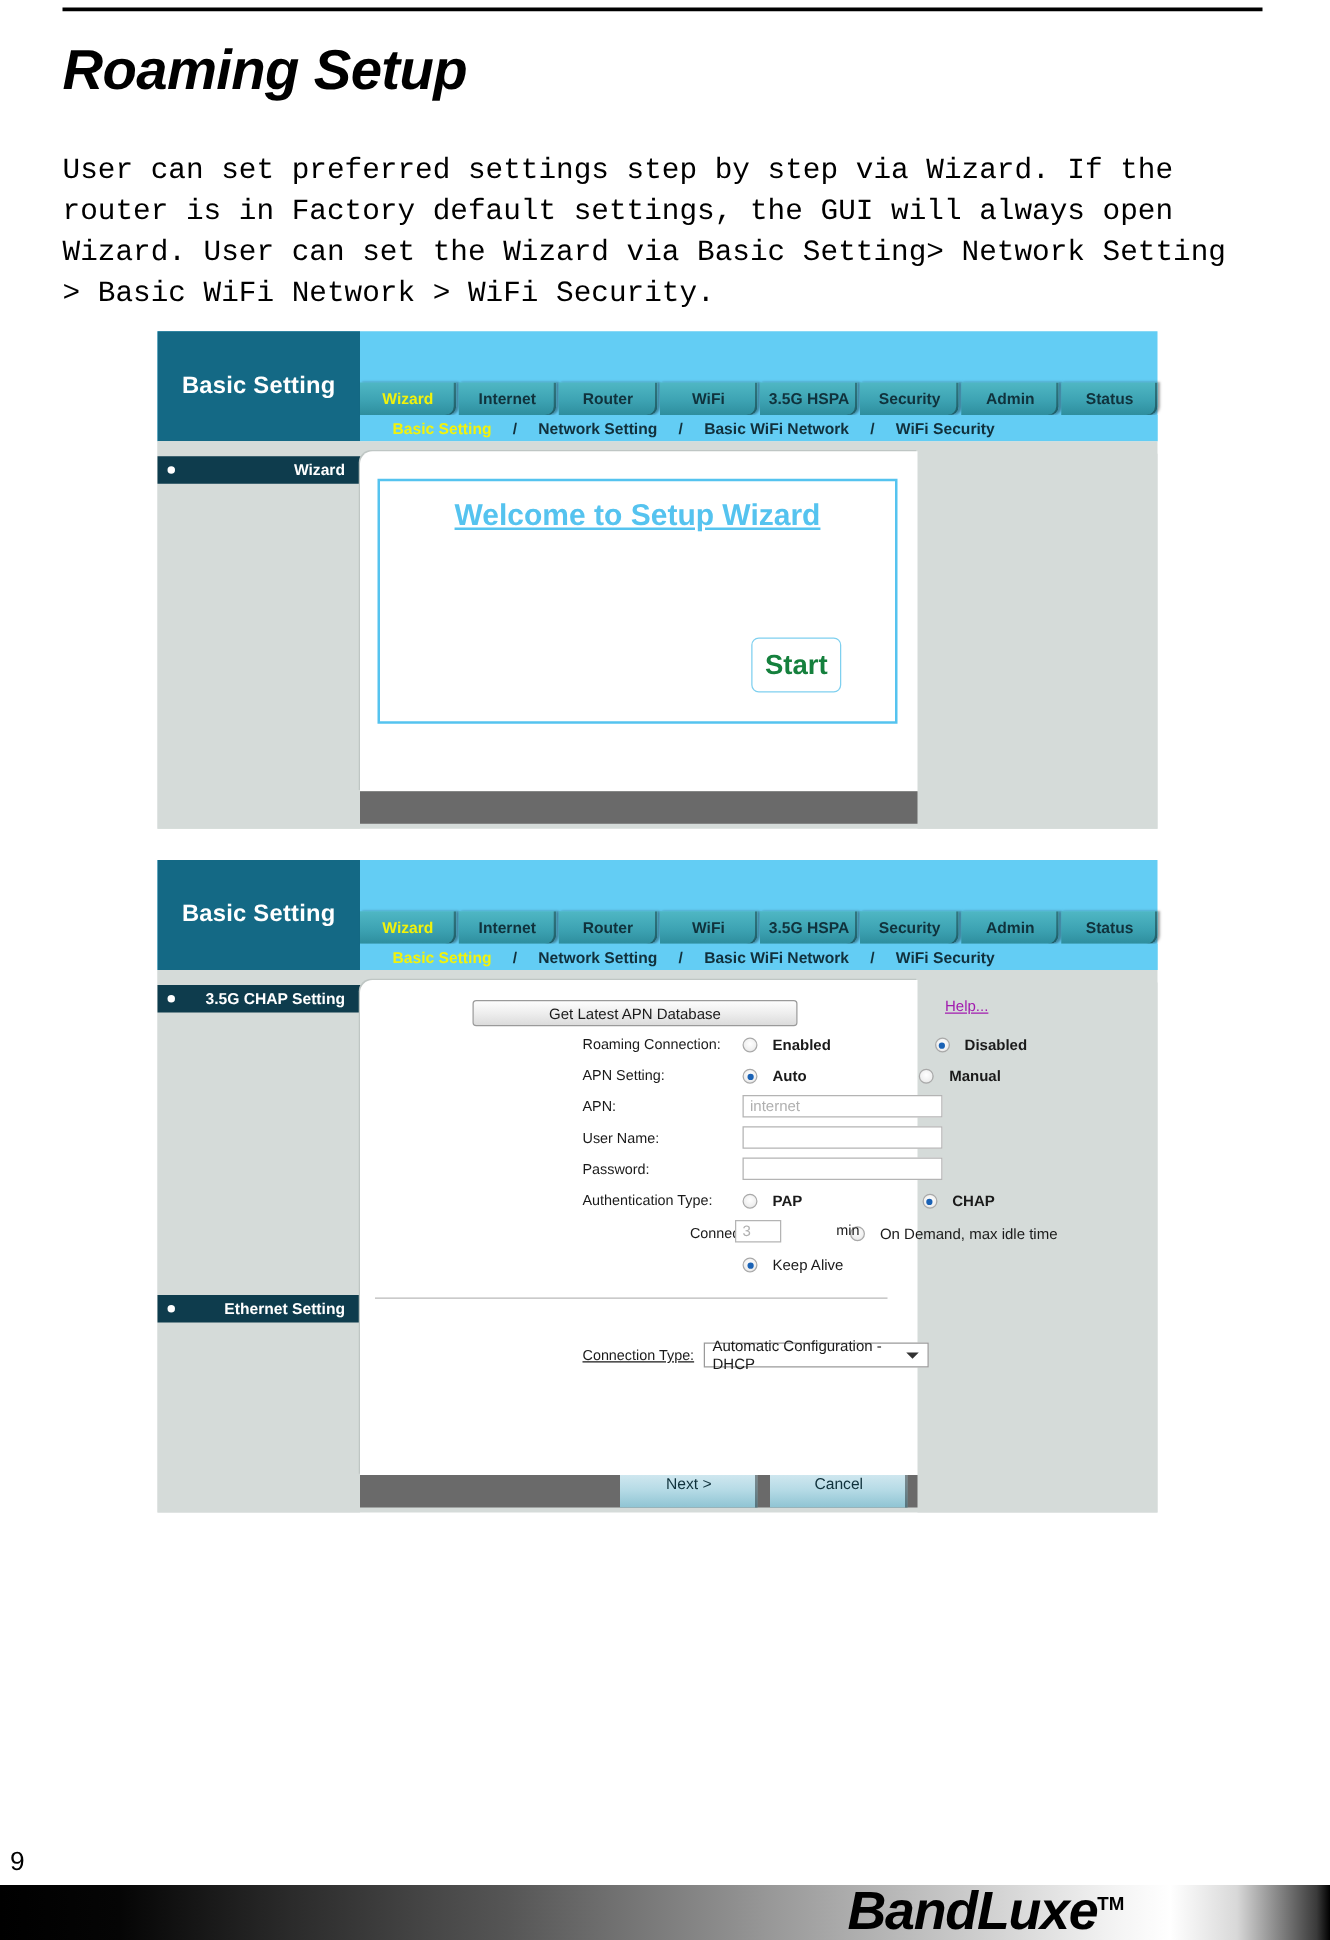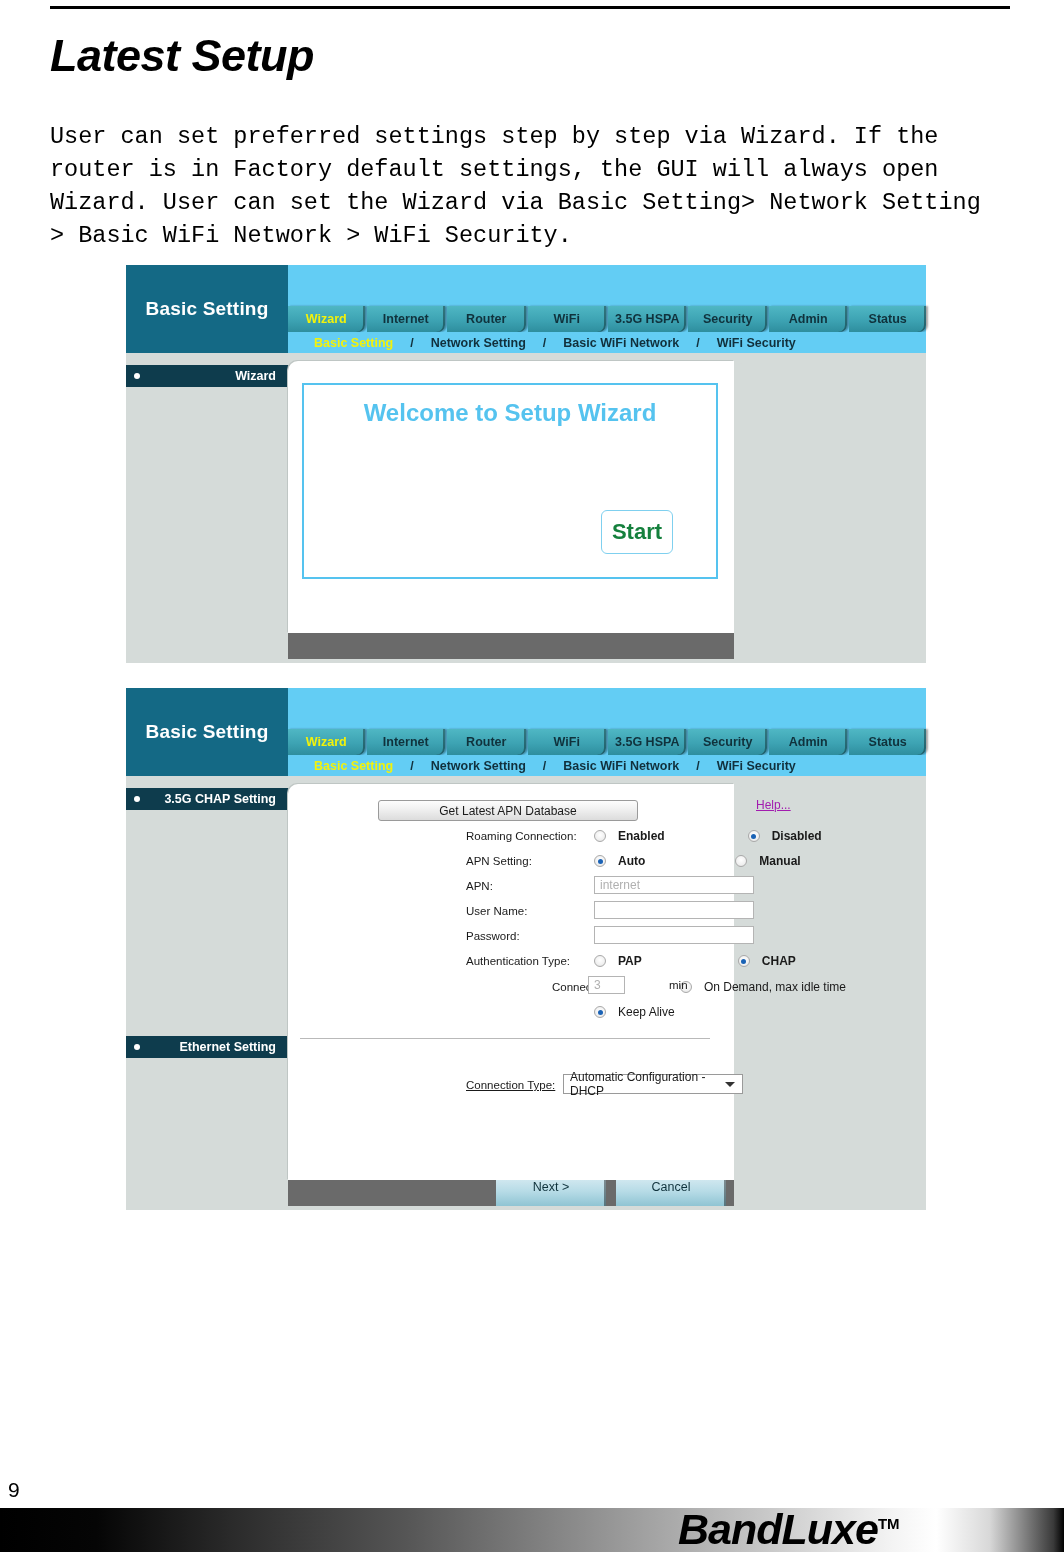--- a/index.html
+++ b/index.html
@@ -222,20 +222,21 @@
     border: 2px solid #55c3ef;
     background: #ffffff;
   }
   .welcome-title {
     position: absolute;
     left: 0; right: 0; top: 14px;
     text-align: center;
     color: #55c3ef;
     font-size: 24px;
     font-weight: bold;
+    text-decoration: underline;
   }
   .start-btn {
     position: absolute;
     border: 1px solid #7fd0ef;
     border-radius: 6px;
     background: #ffffff;
     color: #15803d;
     font-size: 22px;
     font-weight: bold;
     display: flex;
@@ -331,21 +332,21 @@
     font-size: 11.5px;
     color: #1a1a1a;
     padding-left: 36px;
   }
 </style>
 </head>
 <body>
 
 <div class="top-rule"></div>
 
-<div class="doc-title">Latest Setup</div>
+<div class="doc-title">Roaming Setup</div>
 
 <div class="doc-para">User can set preferred settings step by step via Wizard. If the router is in Factory default settings, the GUI will always open Wizard. User can set the Wizard via Basic Setting&gt; Network Setting &gt; Basic WiFi Network &gt; WiFi Security.</div>
 
 <div class="page-number">9</div>
 
 <div class="footer-bar"></div>
 <div class="footer-logo"><span>BandLuxe</span><span class="tm">TM</span></div>
 
 <div class="ui" style="left:126px; top:265px; width:800px; height:398px;">
 

